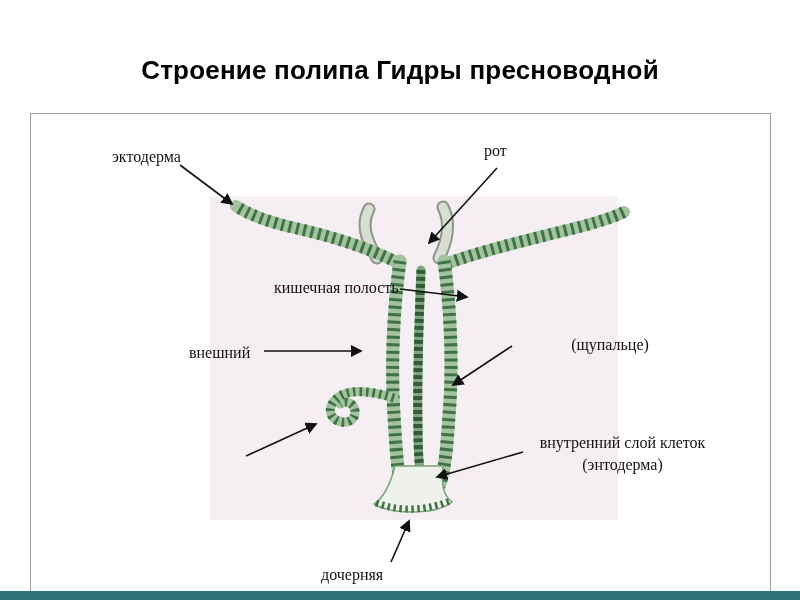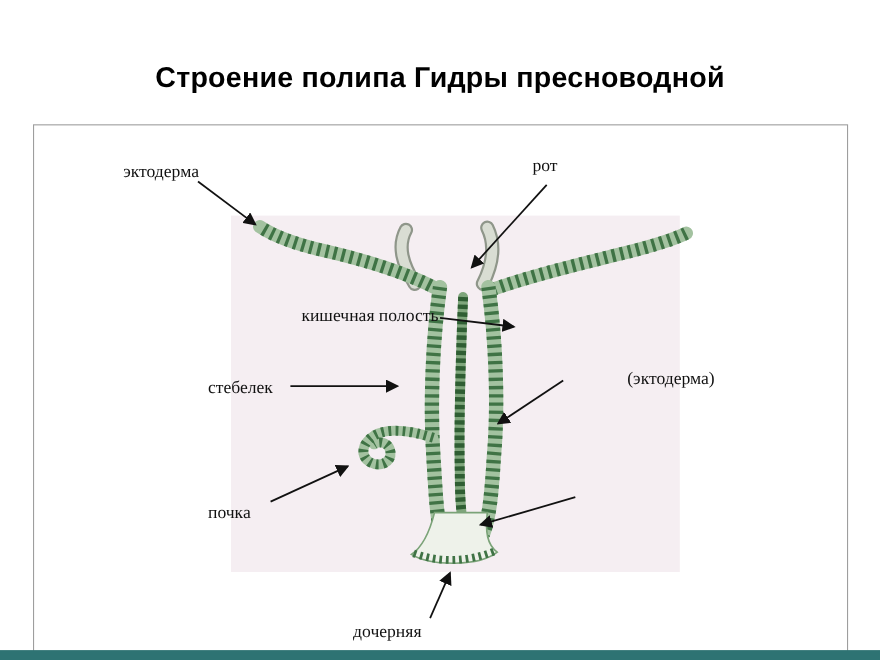--- a/index.html
+++ b/index.html
@@ -128,28 +128,31 @@
       <line x1="391" y1="562" x2="409" y2="521" marker-end="url(#arr)"></line>
     </g>
   </svg>
 
   <div class="dlabel" style="left:112px;top:146px;">эктодерма</div>
 
   <div class="dlabel" style="left:484px;top:140px;">рот</div>
 
   <div class="dlabel" style="left:274px;top:277px;">кишечная полость</div>
 
-  <div class="dlabel" style="left:189px;top:342px;">стебелек</div>
+  <div class="dlabel" style="left:189px;top:342px;">внешний</div>
 
   <div class="dlabel centered" style="left:500px;top:334px;width:220px;">
-    <div>(эктодерма)</div>
+    <div>(щупальце)</div>
   </div>
 
+  <div class="dlabel centered" style="left:505px;top:432px;width:235px;">
+    <div>внутренний слой клеток</div>
+    <div>(энтодерма)</div>
+  </div>
 
   <div class="dlabel centered" style="left:126px;top:456px;width:165px;">
-    <div>почка</div>
   </div>
 
   <div class="dlabel" style="left:321px;top:564px;">дочерняя</div>
 
   <div class="footer-strip"></div>
 
 </div>
 
 </body></html>

